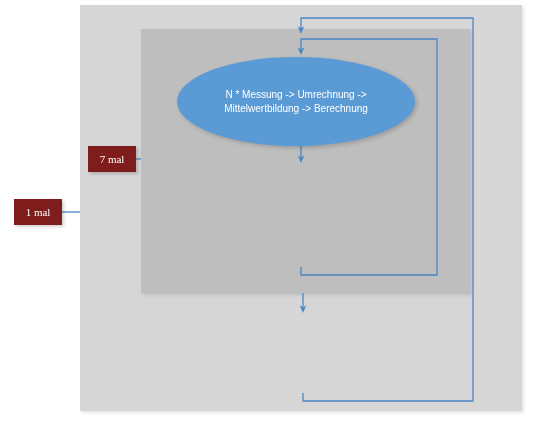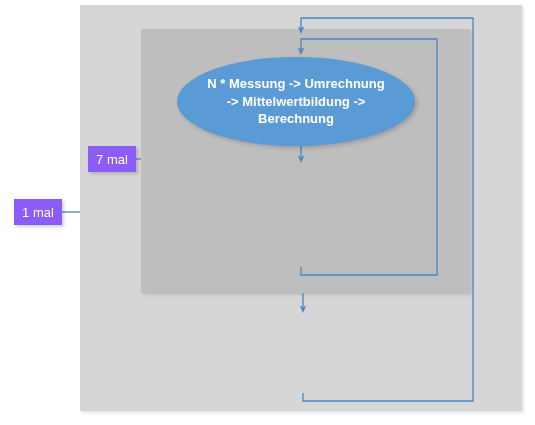--- a/index.html
+++ b/index.html
@@ -48,22 +48,22 @@
     box-sizing: border-box;
     box-shadow: 2px 2px 4px rgba(0,0,0,0.18);
     line-height: 1.35;
   }
   .ellipse-measure {
     left: 177px;
     top: 57px;
     width: 238px;
     height: 89px;
     border-radius: 50%;
-    font-size: 13px;
-    font-weight: bold;
+    font-size: 10px;
+    font-weight: normal;
     padding: 0 30px;
   }
   .circle-supply {
     left: 248px;
     top: 161px;
     width: 106px;
     height: 106px;
     border-radius: 50%;
     font-size: 7.2px;
     padding: 0 8px;
@@ -74,28 +74,29 @@
     width: 82px;
     height: 82px;
     border-radius: 50%;
     font-size: 7.2px;
     padding: 0 6px;
   }
 
   
   .green-label {
     position: absolute;
-    background: #8b5cf6;
+    background: #7f1d1d;
     color: #ffffff;
     display: flex;
     align-items: center;
     justify-content: center;
-    font-size: 13px;
+    font-size: 11px;
     box-sizing: border-box;
     box-shadow: 2px 2px 3px rgba(0,0,0,0.18);
+    font-family: Liberation Serif, serif;
   }
   .label-seven {
     left: 88px;
     top: 146px;
     width: 48px;
     height: 26px;
   }
   .label-four {
     left: 14px;
     top: 199px;

